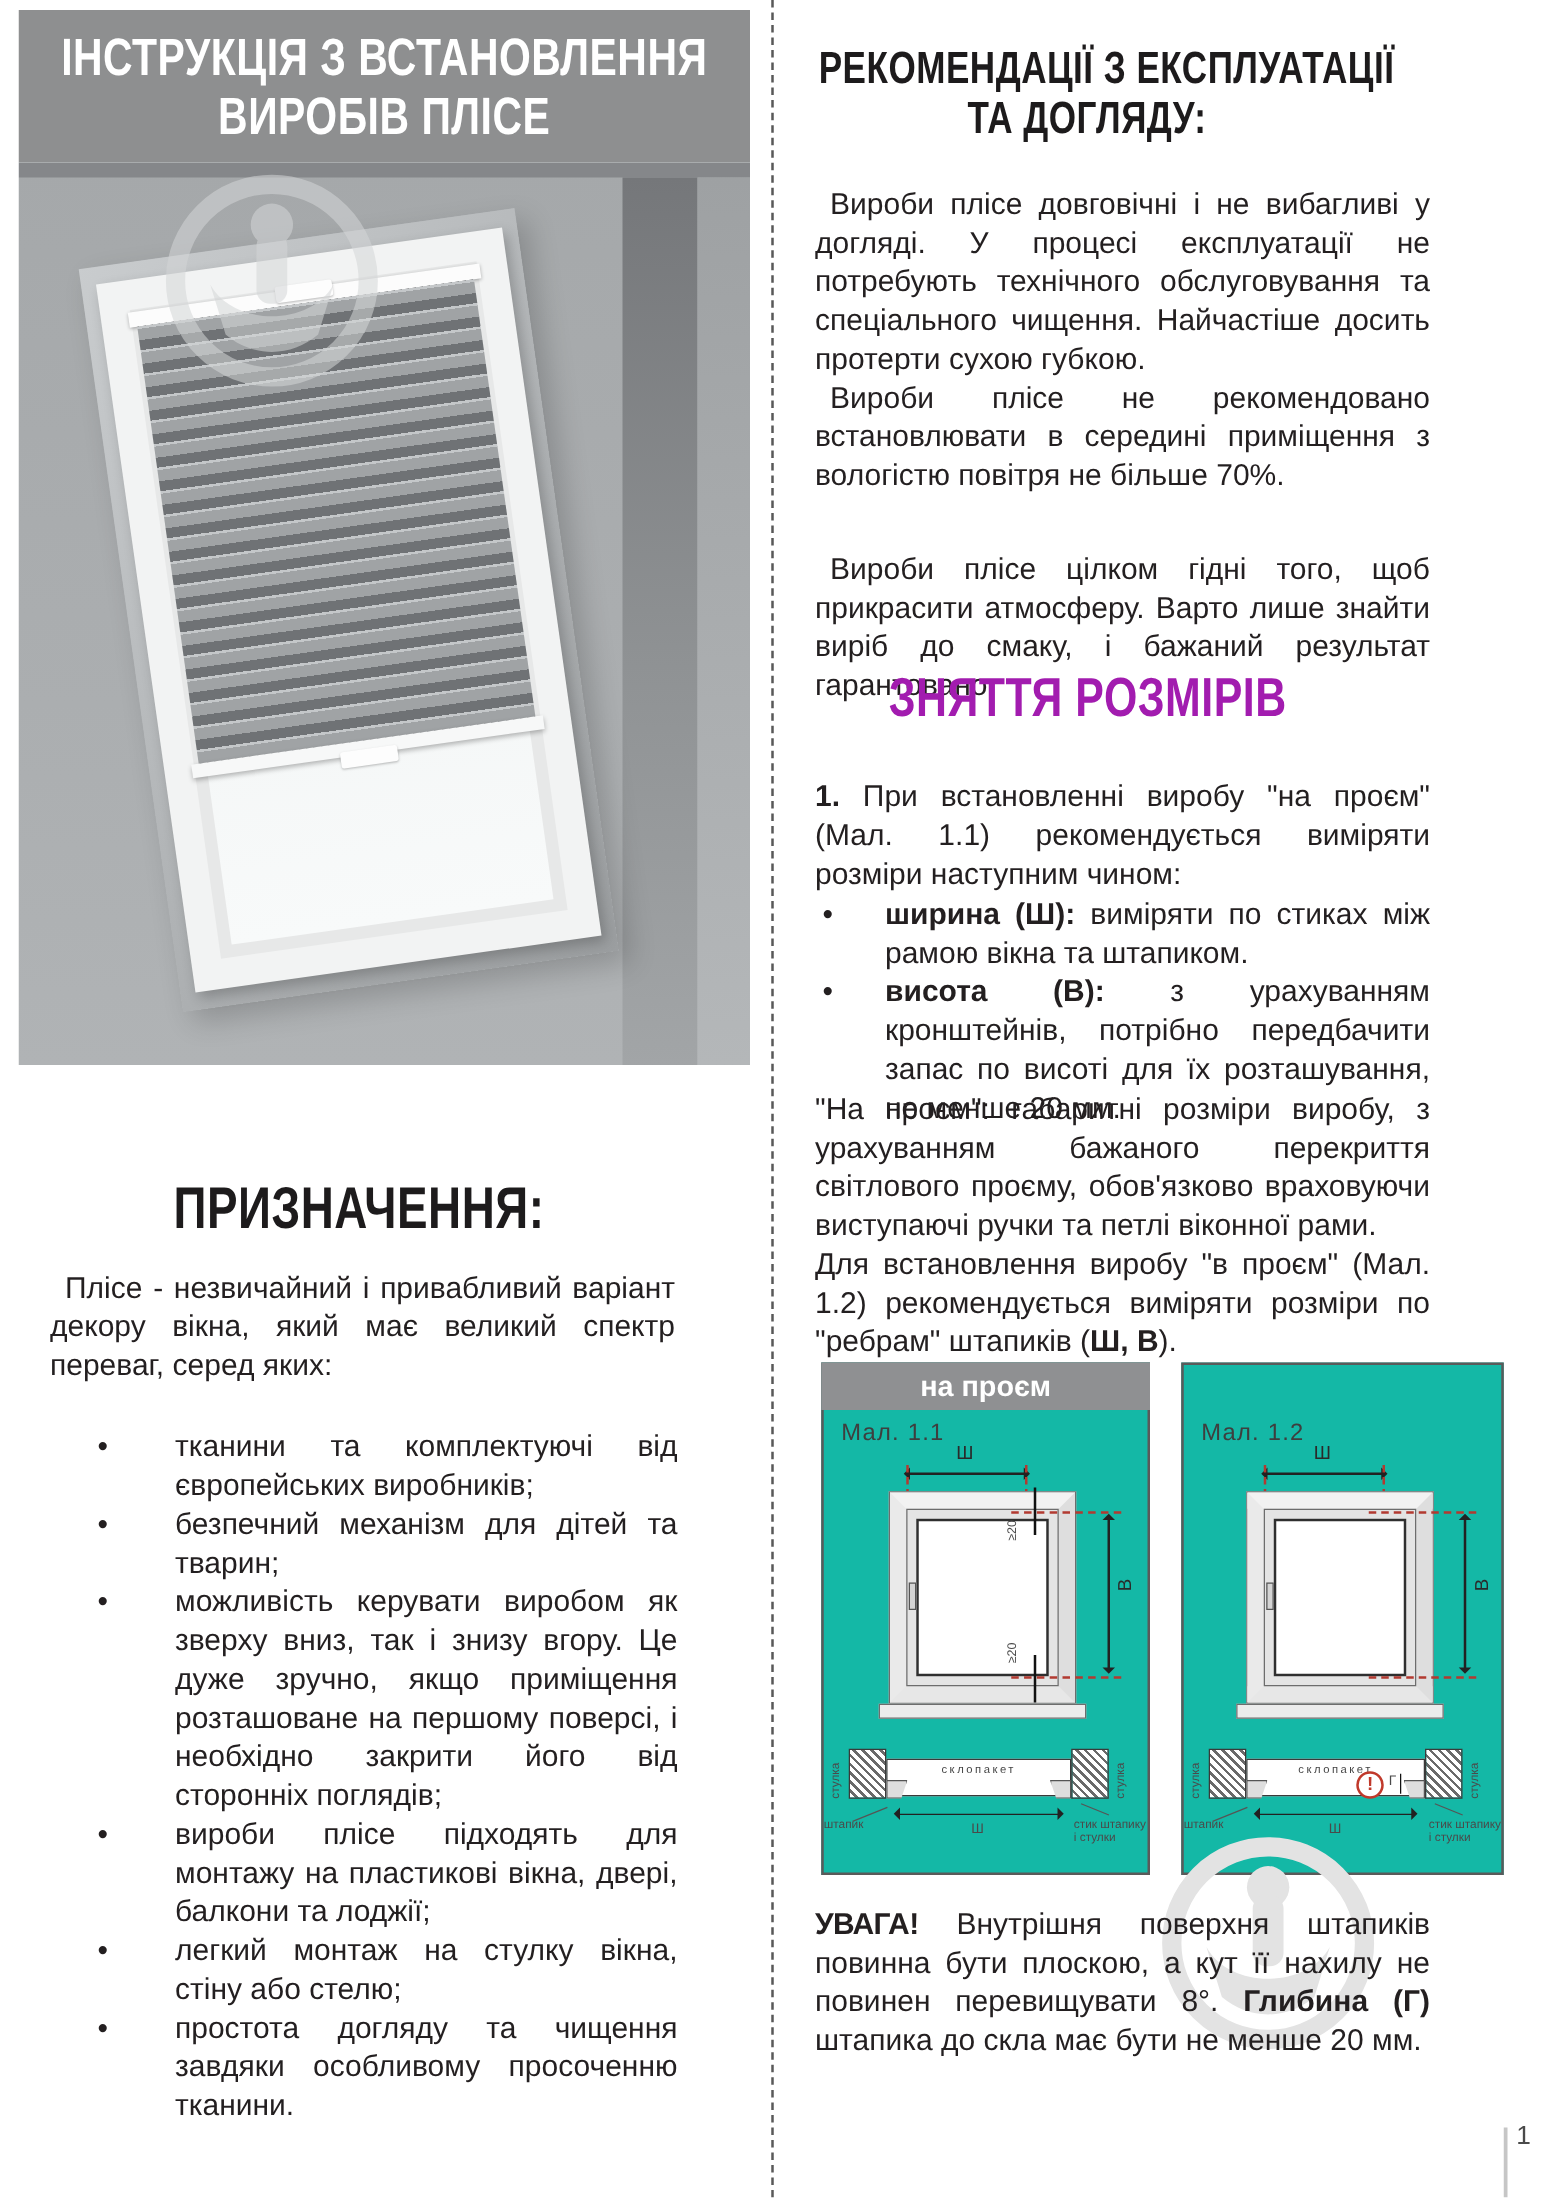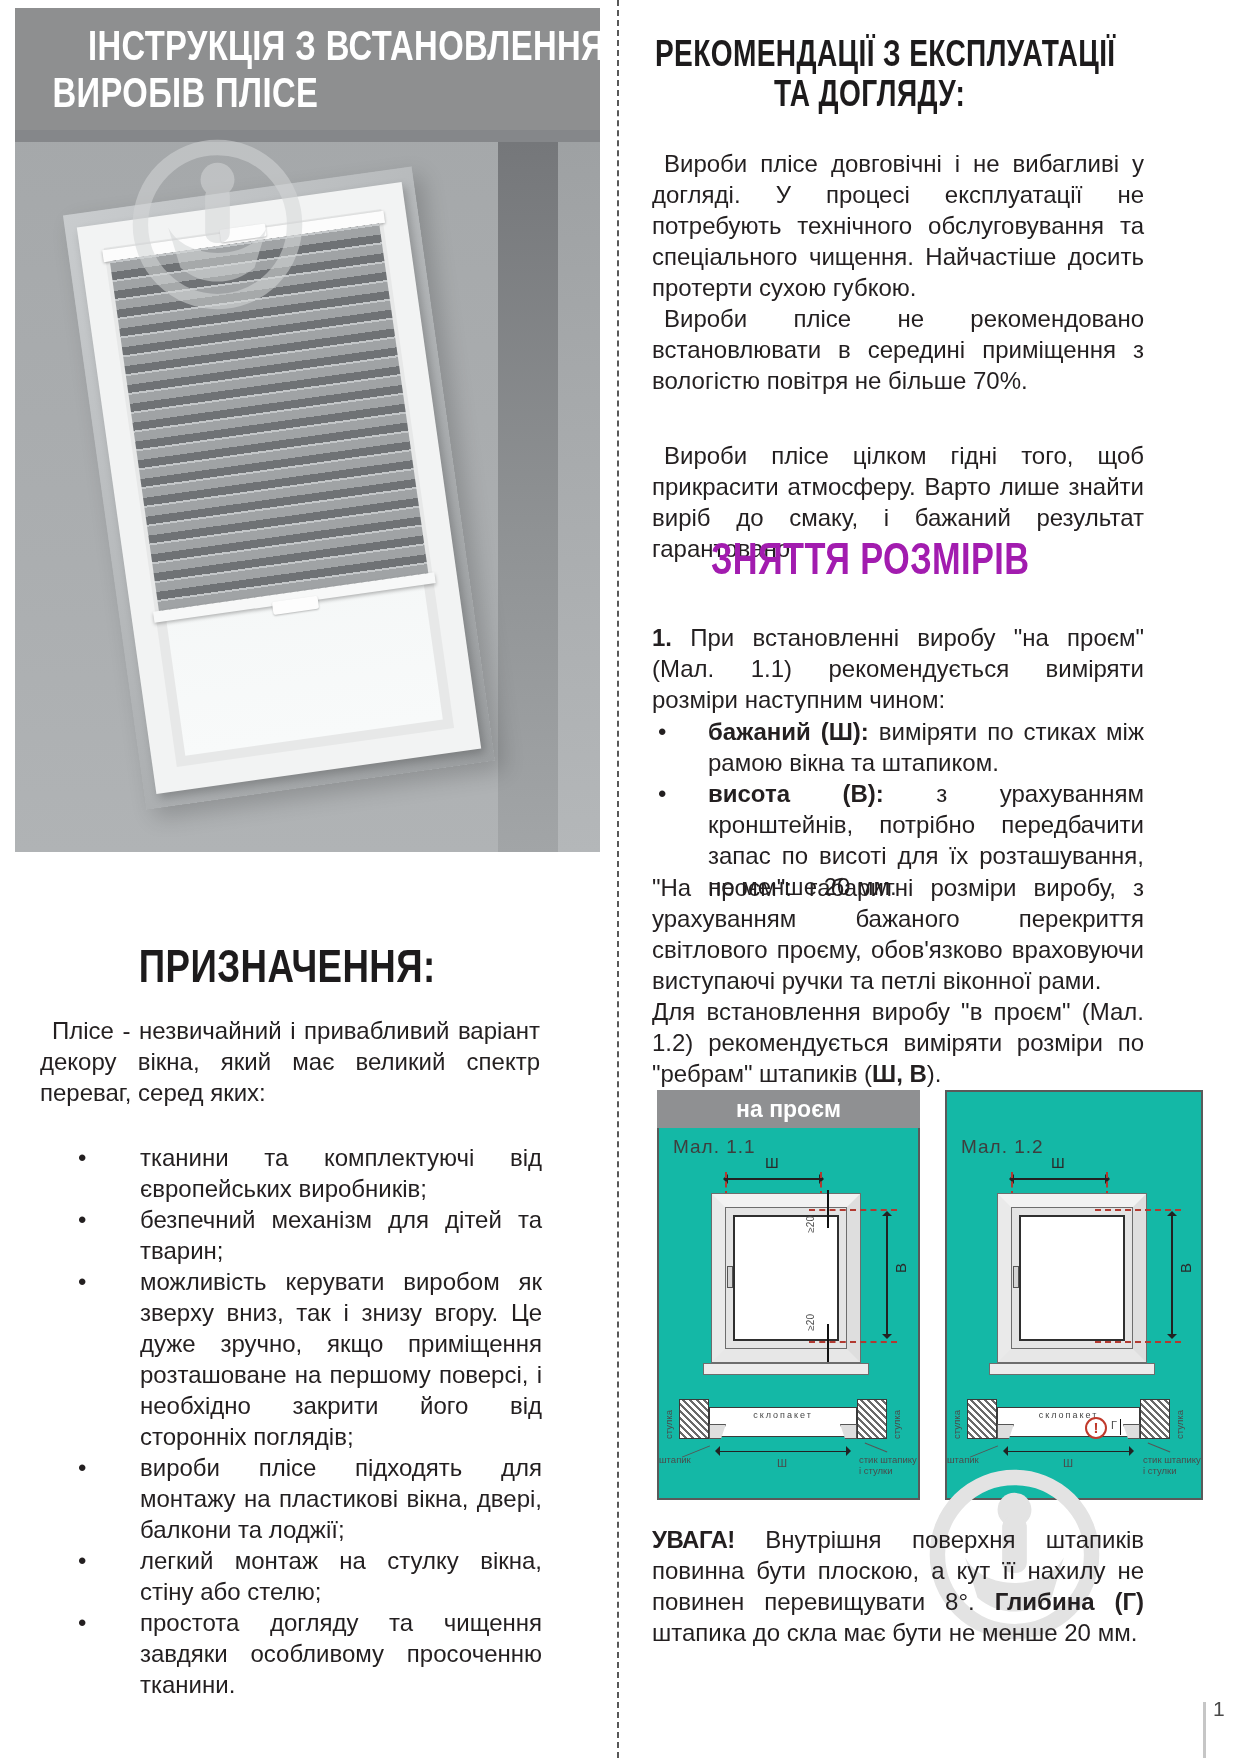--- a/index.html
+++ b/index.html
@@ -3,21 +3,21 @@
 <meta charset="utf-8">
 <style>
   *{margin:0;padding:0;box-sizing:border-box}
   html,body{width:1245px;height:1758px}
   body{position:relative;background:#fff;font-family:"Liberation Sans",sans-serif;color:#231f20;overflow:hidden}
   .cond{display:inline-block;transform:scaleX(.78);transform-origin:center;white-space:nowrap;font-weight:700;letter-spacing:.5px}
   .jt{text-align:justify}
   
   .separator{position:absolute;left:617px;top:0;height:1758px;width:0;border-left:2px dashed #3c3c3c;opacity:.85}
   
-  .banner{position:absolute;left:15px;top:8px;width:585px;height:122px;background:#8e8f90;display:flex;flex-direction:column;justify-content:center;line-height:1.12}
+  .banner{position:absolute;left:15px;top:8px;width:585px;height:122px;background:#8e8f90;display:flex;flex-direction:column;align-items:center;justify-content:center;line-height:1.12}
   .banner .bl{color:#fff;font-size:42px}
   
   .photo{position:absolute;left:15px;top:130px;width:585px;height:722px;background:linear-gradient(180deg,#a5a8aa 0%,#abaeb0 60%,#b0b3b5 100%);overflow:hidden}
   .photo-topstrip{position:absolute;top:0;left:0;right:0;height:12px;background:#85878a}
   .photo-band{position:absolute;top:12px;right:42px;width:60px;bottom:0;background:linear-gradient(180deg,#75777a 0%,#8f9294 55%,#a2a5a7 100%)}
   .photo-band2{position:absolute;top:12px;right:0;width:42px;bottom:0;background:linear-gradient(180deg,#9ea1a3,#b4b7b9)}
   .recess{position:absolute;left:88px;top:58px;width:352px;height:600px;transform:rotate(-8deg);background:linear-gradient(135deg,#c9ccce, #9b9ea0);box-shadow:8px 10px 22px rgba(0,0,0,.18)}
   .winframe{position:absolute;left:100px;top:72px;width:328px;height:572px;transform:rotate(-8deg);background:#f2f3f3;box-shadow:3px 5px 10px rgba(0,0,0,.22)}
   .winframe .inner{position:absolute;inset:24px;background:#e7e8e8}
   .winframe .glass{position:absolute;left:34px;right:34px;top:34px;bottom:34px;background:linear-gradient(180deg,#eef1f1 0%,#f8fafa 100%)}
@@ -148,21 +148,21 @@
   <p>Вироби плісе не рекомендовано встановлювати в середині приміщення з вологістю повітря не більше 70%.</p>
 </div>
 
 <p class="rc-p3 bodytxt jt">Вироби плісе цілком гідні того, щоб прикрасити атмосферу. Варто лише знайти виріб до смаку, і бажаний результат гарантовано.</p>
 
 <div class="rc-head2"><span class="cond">ЗНЯТТЯ РОЗМІРІВ</span></div>
 
 <p class="rc-step bodytxt jt"><b>1.</b><span> При встановленні виробу "на проєм" (Мал. 1.1) рекомендується виміряти розміри наступним чином:</span></p>
 
 <ul class="rc-bullets bodytxt jt">
-  <li><b>бажаний (Ш):</b><span> виміряти по стиках між рамою вікна та штапиком.</span></li>
+  <li><b>ширина (Ш):</b><span> виміряти по стиках між рамою вікна та штапиком.</span></li>
   <li><b>висота (В):</b><span> з урахуванням кронштейнів, потрібно передбачити запас по висоті для їх розташування, не менше 20 мм.</span></li>
 </ul>
 
 <p class="rc-p4 bodytxt jt">"На проєм": габаритні розміри виробу, з урахуванням бажаного перекриття світлового проєму, обов'язково враховуючи виступаючі ручки та петлі віконної рами.</p>
 
 <p class="rc-p5 bodytxt jt"><span>Для встановлення виробу "в проєм" (Мал. 1.2) рекомендується виміряти розміри по "ребрам" штапиків (</span><b>Ш, В</b><span>).</span></p>
 
 <section class="diag" style="left:657px;width:263px">
   <div class="diag-h">
       <span>на проєм</span>

